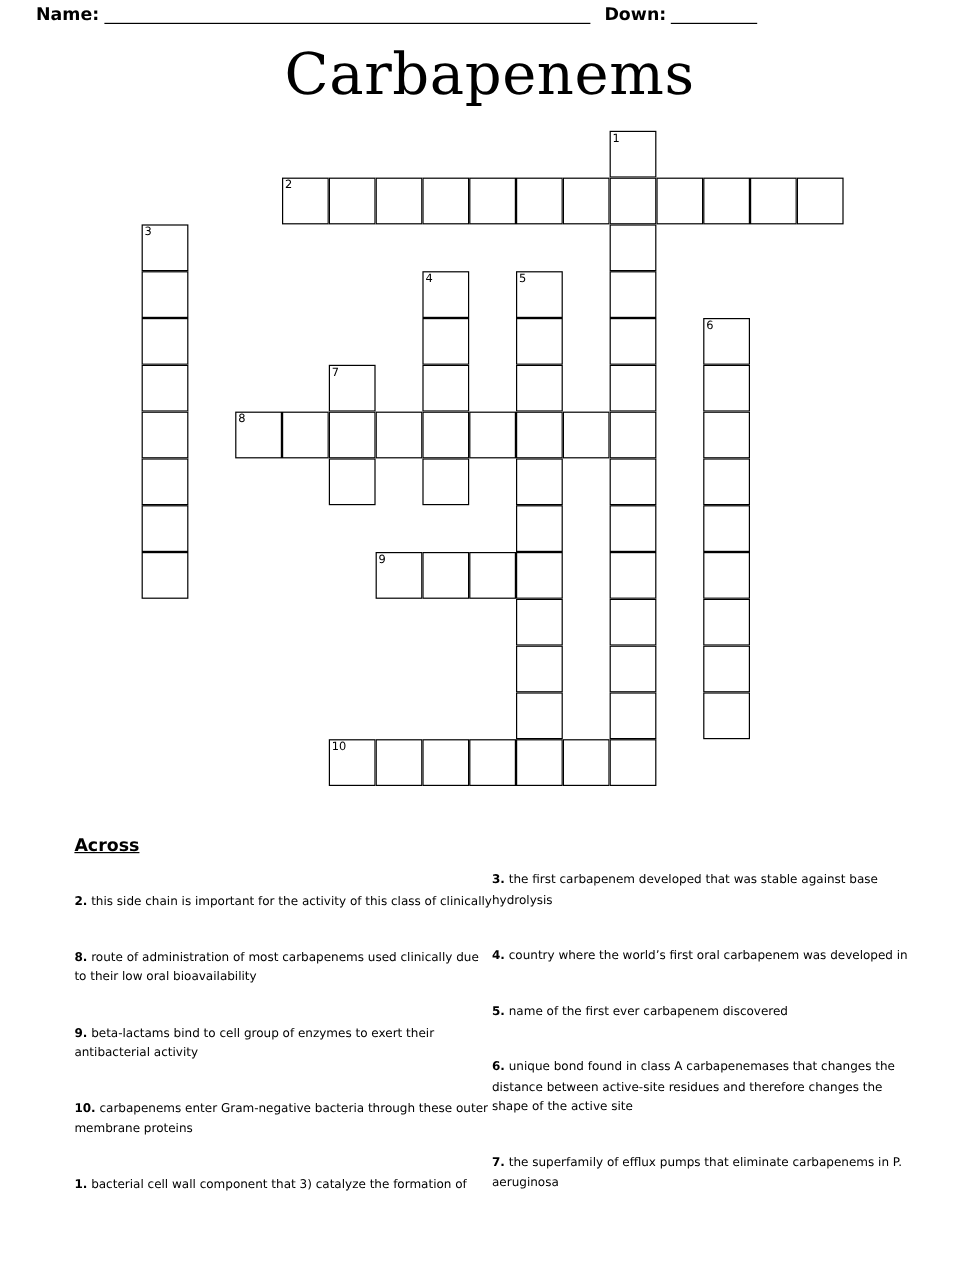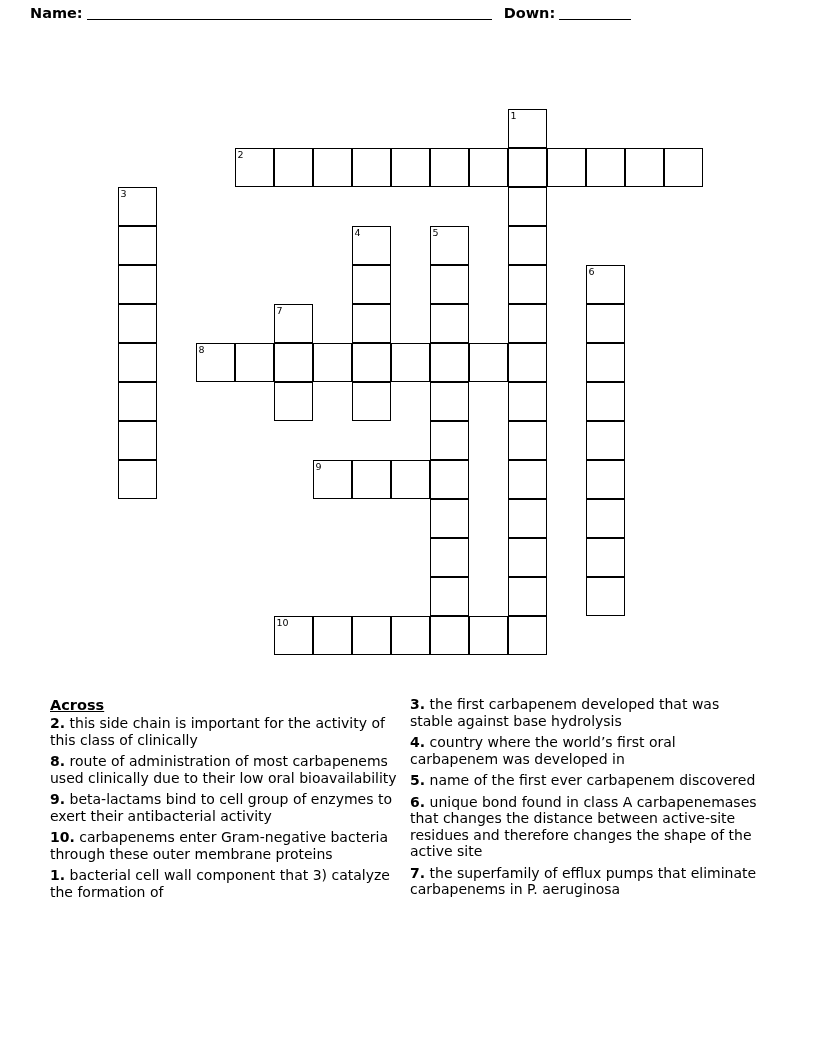--- a/index.html
+++ b/index.html
@@ -89,50 +89,52 @@
     left: 46px;
     top: 696px;
     width: 730px;
     height: 290px;
   }
   .col {
     position: absolute;
     top: 0;
     width: 348px;
   }
-  .col.left { left: 4px; }
+  .col.left { left: 16px; }
   .col.right { left: 364px; }
 
   .section-head {
     font-size: 14.5px;
     font-weight: bold;
     text-decoration: underline;
     margin: 0 0 1px 0;
     line-height: 18px;
   }
   .clue {
-    font-size: 14px;
+    font-size: 10px;
     line-height: 16.5px;
     margin-bottom: 5px;
+    margin-top: 30px;
   }
   .clue b { font-weight: bold; }
 </style>
 </head>
 <body>
 
 <div class="page">
 
   <div class="name-date">
     <span class="nd-label">Name:</span>
     <span class="nd-rule name"></span>
     <span class="nd-gap"></span>
     <span class="nd-label">Down:</span>
     <span class="nd-rule date"></span>
   </div>
 
+  <div class="title">Carbapenems</div>
 
   <div id="grid-wrap">
       <div class="cell" style="left: 508px; top: 5px;">
         <span class="num">1</span>
       </div>
       <div class="cell" style="left: 235px; top: 44px;">
         <span class="num">2</span>
       </div>
       <div class="cell" style="left: 274px; top: 44px;"></div>
       <div class="cell" style="left: 313px; top: 44px;"></div>

